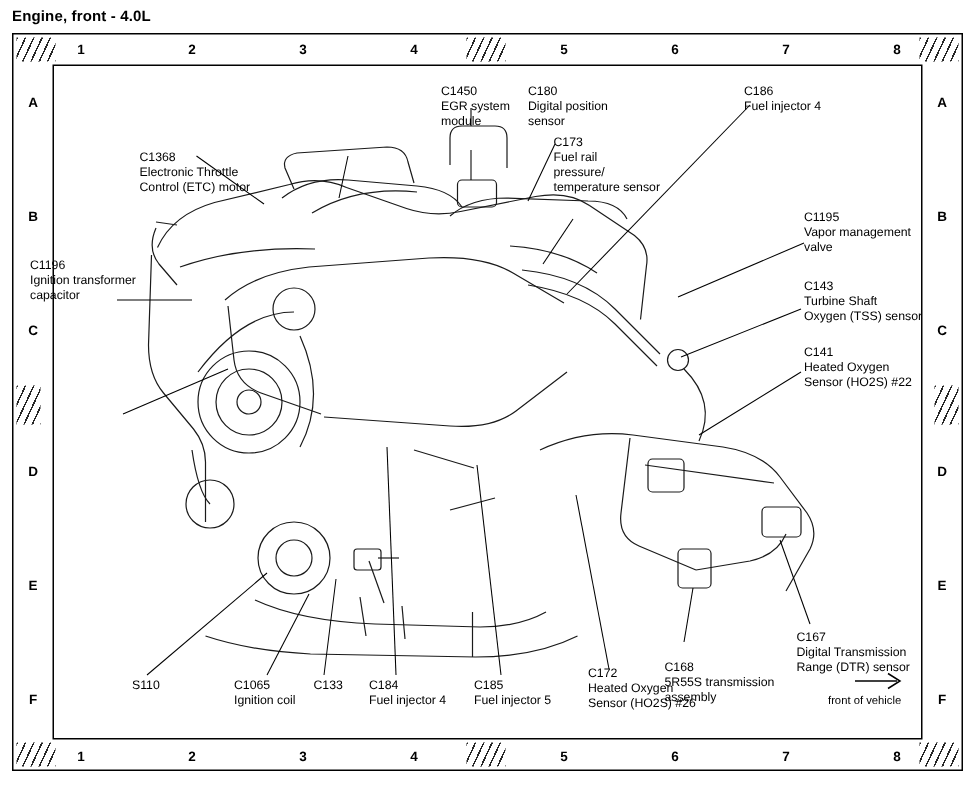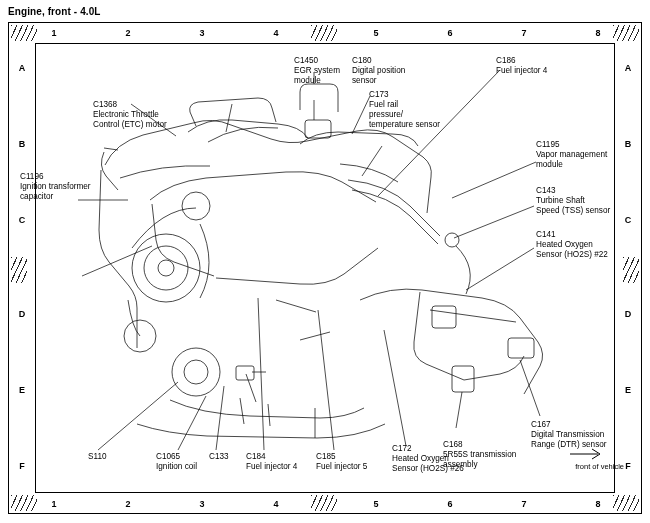--- a/index.html
+++ b/index.html
@@ -54,21 +54,21 @@
   
   .callout{
     position:absolute;
     font-size:8.2px;
     line-height:10px;
     white-space:pre-line;
     color:#000;
   }
 
   .footnote{
-    position:absolute;font-size:7.5px;line-height:9px;text-align:right;
+    position:absolute;font-size:7.5px;line-height:9px;text-align:left;
   }
   svg{display:block;}
   .ln{stroke:#000;stroke-width:.7;fill:none;}
   .eg{stroke:#1a1a1a;fill:none;}
 </style>
 </head>
 <body>
 
 <div id="page">
 
@@ -219,24 +219,24 @@
 Digital position
 sensor</div>
   <div class="callout" style="left:369px;top:90px;">C173
 Fuel rail
 pressure/
 temperature sensor</div>
   <div class="callout" style="left:496px;top:56px;">C186
 Fuel injector 4</div>
   <div class="callout" style="left:536px;top:140px;">C1195
 Vapor management
-module</div>
+valve</div>
   <div class="callout" style="left:536px;top:186px;">C143
 Turbine Shaft
-Speed (TSS) sensor</div>
+Oxygen (TSS) sensor</div>
   <div class="callout" style="left:536px;top:230px;">C141
 Heated Oxygen
 Sensor (HO2S) #22</div>
   <div class="callout" style="left:20px;top:172px;">C1196
 Ignition transformer
 capacitor</div>
   <div class="callout" style="left:531px;top:420px;">C167
 Digital Transmission
 Range (DTR) sensor</div>
   <div class="callout" style="left:443px;top:440px;">C168

